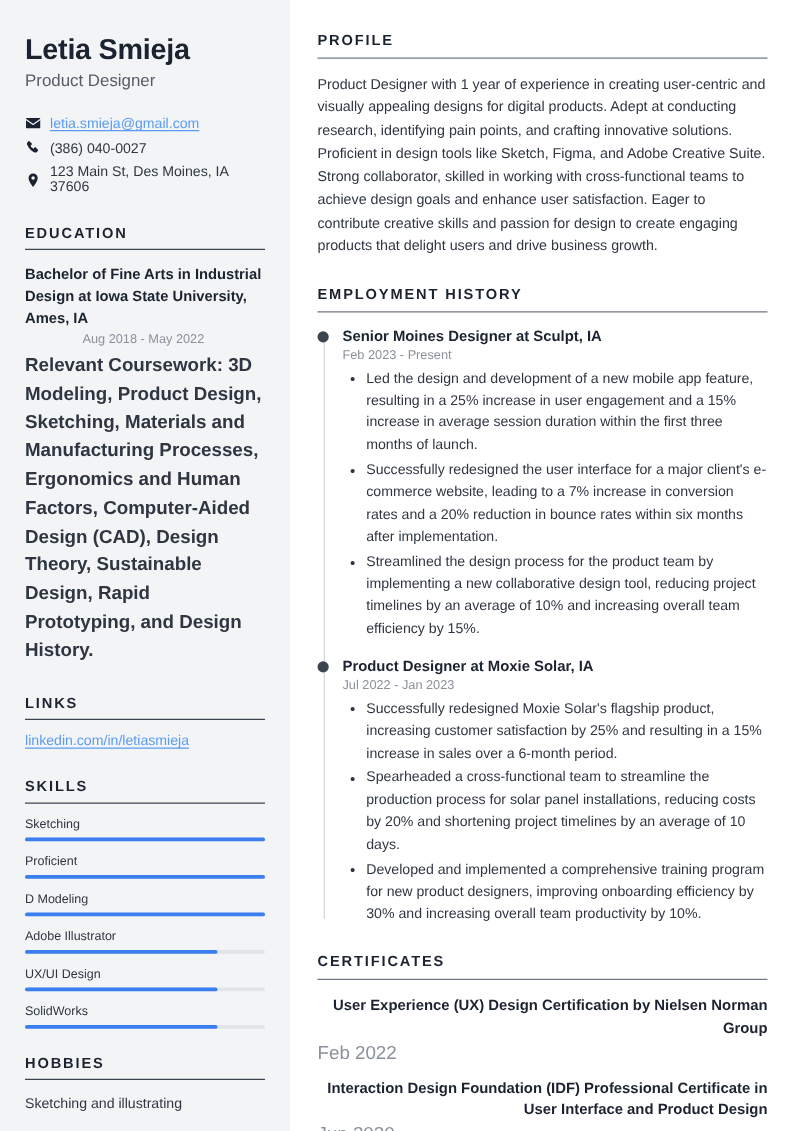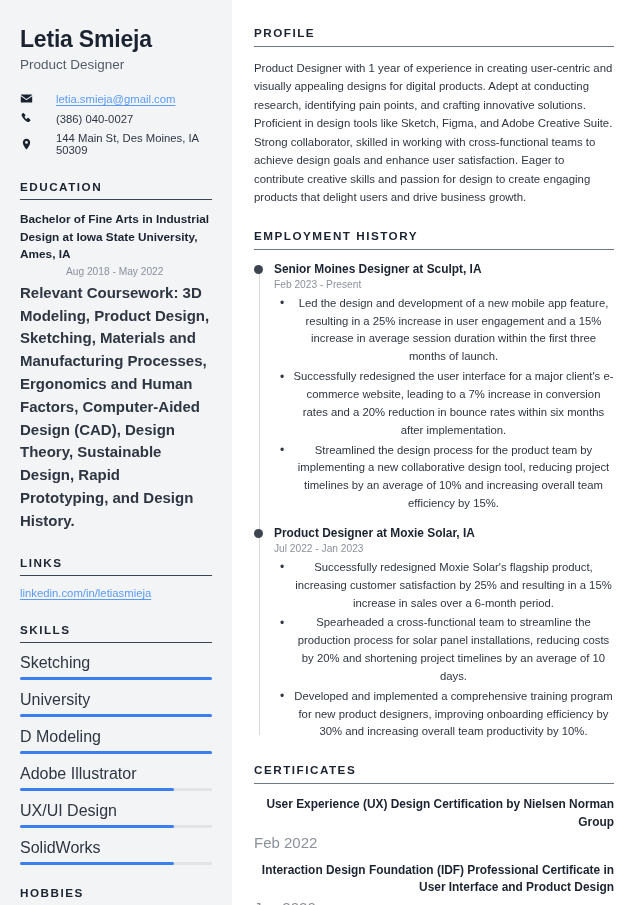--- a/index.html
+++ b/index.html
@@ -42,21 +42,21 @@
     color: #555c68;
     margin-top: 5px;
     font-weight: normal;
   }
 
   .contact-list { margin-top: 20px; }
 
   .contact-row {
     display: flex;
     align-items: center;
-    gap: 23px;
+    gap: 7px;
     margin-bottom: 7px;
     font-size: 11.3px;
     color: #2f3642;
   }
 
   .contact-icon {
     width: 13px;
     flex: 0 0 13px;
     display: flex;
     align-items: center;
@@ -112,21 +112,21 @@
     text-decoration: underline;
     text-underline-offset: 1.5px;
     display: block;
   }
 
   
   .bar-item { margin-bottom: 11px; }
   .bar-item:last-child { margin-bottom: 2px; }
 
   .bar-label {
-    font-size: 16px;
+    font-size: 10px;
     color: #2f3642;
     margin-bottom: 5px;
   }
 
   .bar-track {
     position: relative;
     height: 3px;
     width: 100%;
     background: #e2e5e8;
     border-radius: 2px;
@@ -214,21 +214,20 @@
     list-style: none;
     padding: 0;
   }
   .job-bullets li {
     position: relative;
     padding-left: 19px;
     font-size: 11.3px;
     color: #2f3642;
     line-height: 1.58;
     margin-bottom: 2px;
-    text-align: center;
   }
   .job-bullets li::before {
     content: "\2022";
     position: absolute;
     left: 6px;
     top: -0.5px;
     color: #2f3642;
     font-size: 12px;
   }
 
@@ -276,21 +275,21 @@
         </span>
         <span>(386) 040-0027</span>
       </div>
 
       <div class="contact-row">
         <span class="contact-icon">
           <svg width="13" height="13" viewBox="0 0 16 16" fill="currentColor" aria-hidden="true">
             <path d="M8 1C5.5 1 3.5 3 3.5 5.5c0 3.3 3.9 8.1 4.1 8.3.2.2.6.2.8 0 .2-.2 4.1-5 4.1-8.3C12.5 3 10.5 1 8 1zm0 6.2a1.7 1.7 0 110-3.4 1.7 1.7 0 010 3.4z"></path>
           </svg>
         </span>
-        <span>144 Main St, Des Moines, IA 50309</span>
+        <span>123 Main St, Des Moines, IA 37606</span>
       </div>
 
     </div>
 
     <section class="side-sec">
       <div class="sec-head">EDUCATION</div>
       <div class="edu-degree">Bachelor of Fine Arts in Industrial Design at Iowa State University, Ames, IA</div>
       <div class="edu-date">Aug 2018 - May 2022</div>
       <div class="edu-desc">Relevant Coursework: 3D Modeling, Product Design, Sketching, Materials and Manufacturing Processes, Ergonomics and Human Factors, Computer-Aided Design (CAD), Design Theory, Sustainable Design, Rapid Prototyping, and Design History.</div>
     </section>
@@ -303,21 +302,21 @@
     <section class="side-sec">
       <div class="sec-head">SKILLS</div>
       <div>
         <div class="bar-item">
           <div class="bar-label">Sketching</div>
           <div class="bar-track">
             <div class="bar-fill" style="width: 100%;"></div>
           </div>
         </div>
         <div class="bar-item">
-          <div class="bar-label">University</div>
+          <div class="bar-label">Proficient</div>
           <div class="bar-track">
             <div class="bar-fill" style="width: 100%;"></div>
           </div>
         </div>
         <div class="bar-item">
           <div class="bar-label">D Modeling</div>
           <div class="bar-track">
             <div class="bar-fill" style="width: 100%;"></div>
           </div>
         </div>

